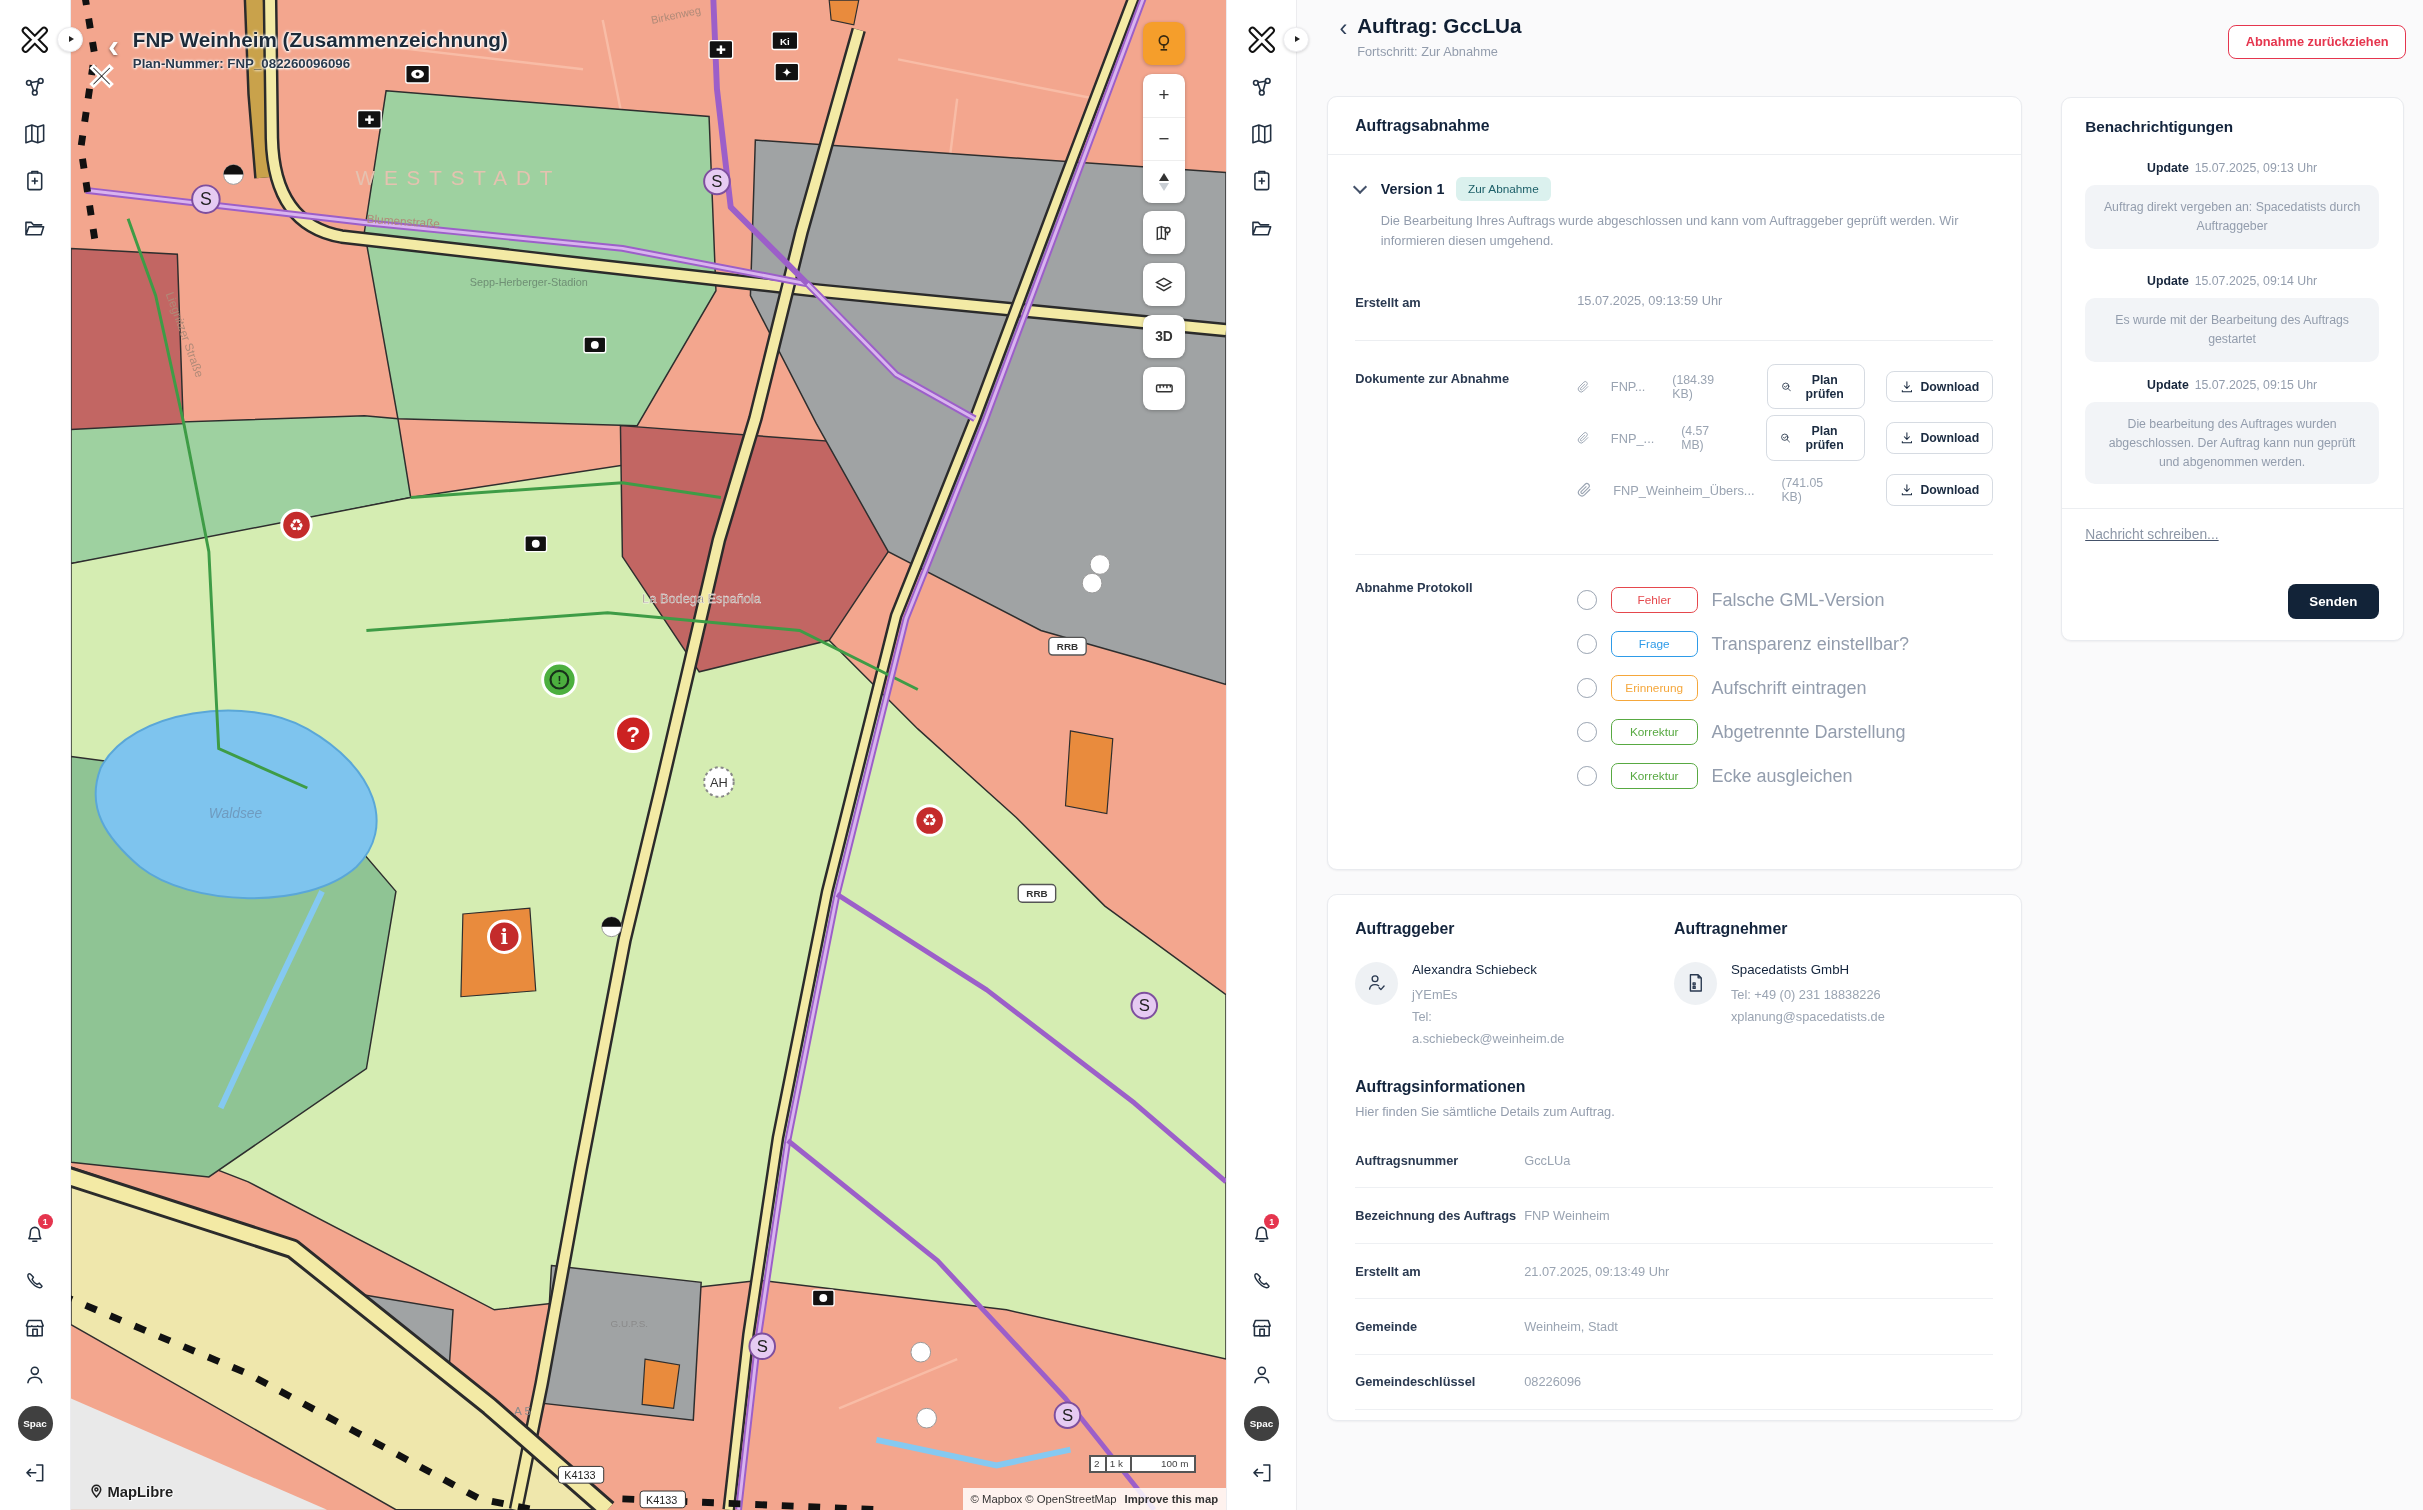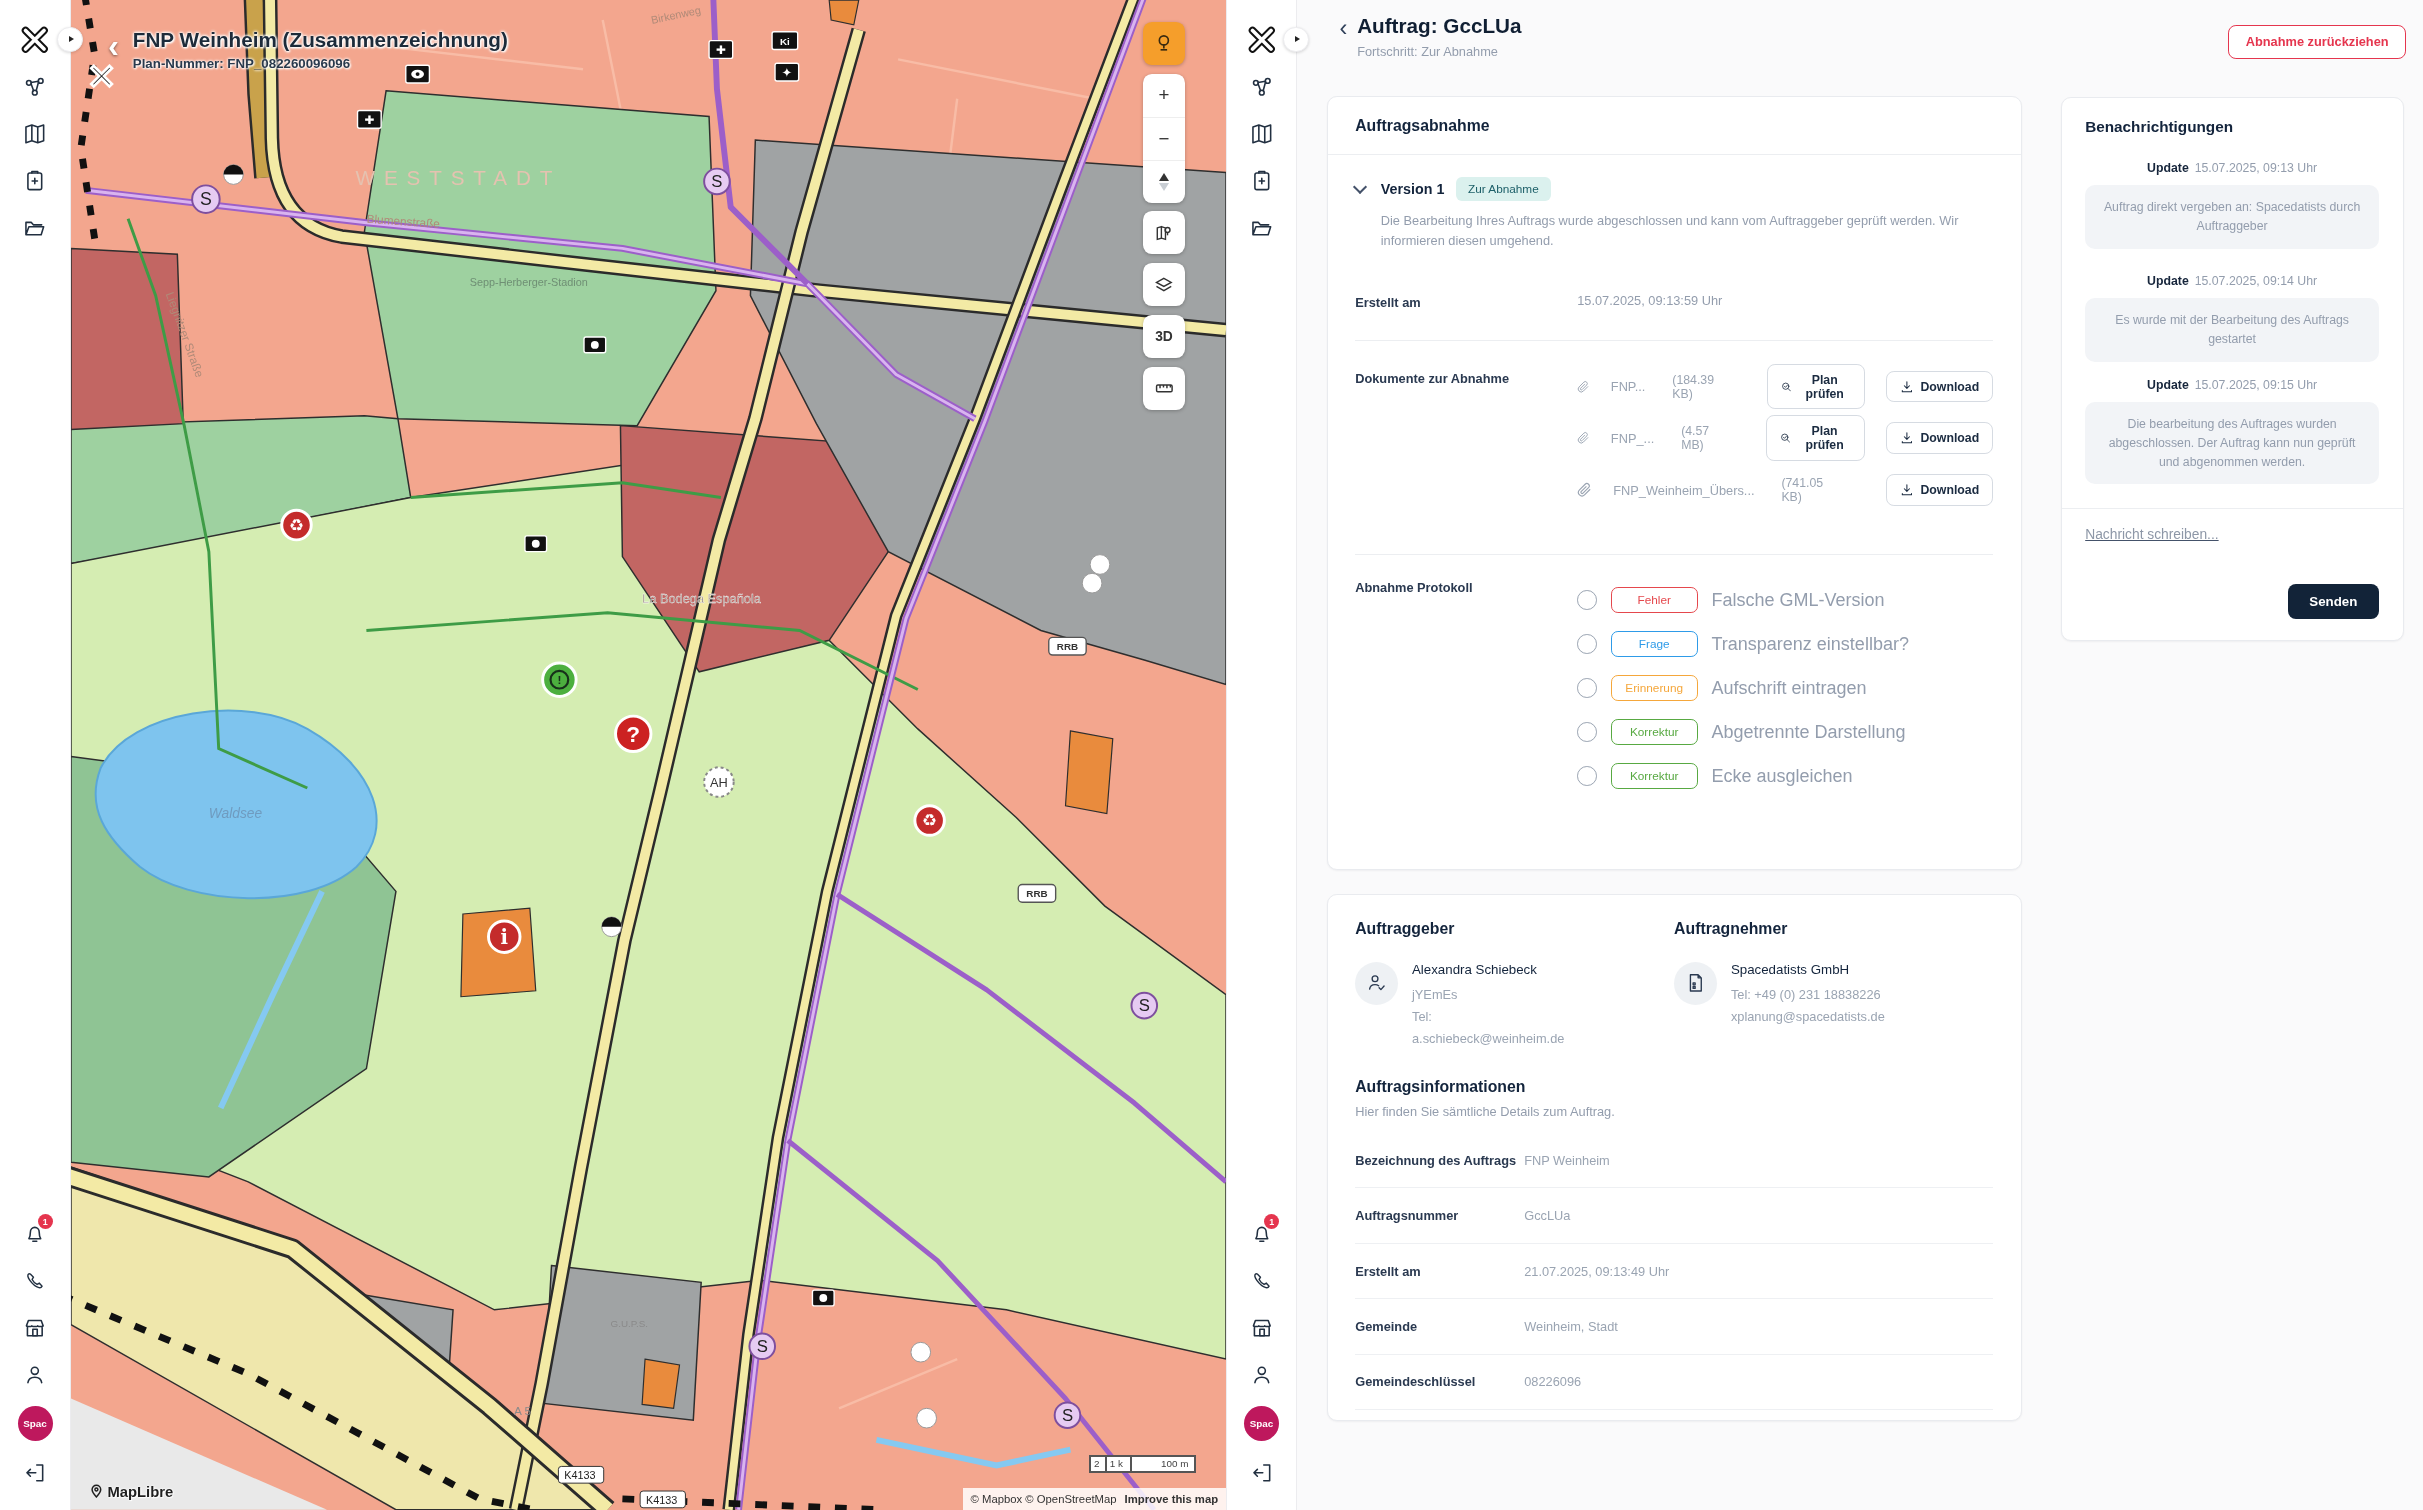--- a/index.html
+++ b/index.html
@@ -12,21 +12,21 @@
     border-right:1px solid #ececef; display:flex; flex-direction:column;
     align-items:center; justify-content:space-between; padding:15.8px 0 13.8px; z-index:30; }
   .rail-group { display:flex; flex-direction:column; align-items:center; }
   .rail-logo { margin-bottom:35px; }
   .rail-ico { position:relative; width:41px; height:41px; display:flex; align-items:center;
     justify-content:center; margin:3px 0; border-radius:7.9px; cursor:pointer; }
   .rail-ico svg { stroke:#223041; fill:none; stroke-width:1.6; stroke-linecap:round; stroke-linejoin:round; }
   .badge-dot { position:absolute; top:1px; right:3px; min-width:14.8px; height:14.8px; border-radius:7.9px;
     background:#e5354e; color:#fff; font-size:8.9px; font-weight:bold; display:flex;
     align-items:center; justify-content:center; padding:0 3.9px; }
-  .avatar-circle { width:35px; height:35px; border-radius:50%; background:#be185d; color:#fff;
+  .avatar-circle { width:35px; height:35px; border-radius:50%; background:#404040; color:#fff;
     font-size:9.9px; font-weight:bold; display:flex; align-items:center; justify-content:center; margin:7.9px 0;text-align:center; }
   .rail-expand { position:absolute; right:-12.8px; top:26.6px; width:25.6px; height:25.6px; border-radius:50%;
     background:#fff; border:1px solid #ececef; box-shadow:0 1px 3px rgba(0,0,0,.15);
     display:flex; align-items:center; justify-content:center; z-index:40; cursor:pointer; }
   .rail-expand span { width:0; height:0; border-left:5.9px solid #222; border-top:3.9px solid transparent;
     border-bottom:3.9px solid transparent; margin-left:2px; }
 
   
   .map-wrap { position:relative; width:1155px; flex:0 0 1155px; height:1510px; overflow:hidden; background:#f3a68e; }
   .map-wrap svg.basemap { position:absolute; left:0; top:0; }
@@ -737,26 +737,26 @@
                 </div>
               </div>
             </div>
           </div>
 
           <div class="orderinfo">
             <h3>Auftragsinformationen</h3>
             <div class="sub">Hier finden Sie sämtliche Details zum Auftrag.</div>
             <div class="info-rows">
               <div class="info-row">
+                <div class="info-label">Auftragsnummer</div>
+                <div class="info-value">GccLUa</div>
+              </div>
+              <div class="info-row">
                 <div class="info-label">Bezeichnung des Auftrags</div>
                 <div class="info-value">FNP Weinheim</div>
-              </div>
-              <div class="info-row">
-                <div class="info-label">Auftragsnummer</div>
-                <div class="info-value">GccLUa</div>
               </div>
               <div class="info-row">
                 <div class="info-label">Erstellt am</div>
                 <div class="info-value">21.07.2025, 09:13:49 Uhr</div>
               </div>
               <div class="info-row">
                 <div class="info-label">Gemeinde</div>
                 <div class="info-value">Weinheim, Stadt</div>
               </div>
               <div class="info-row">

